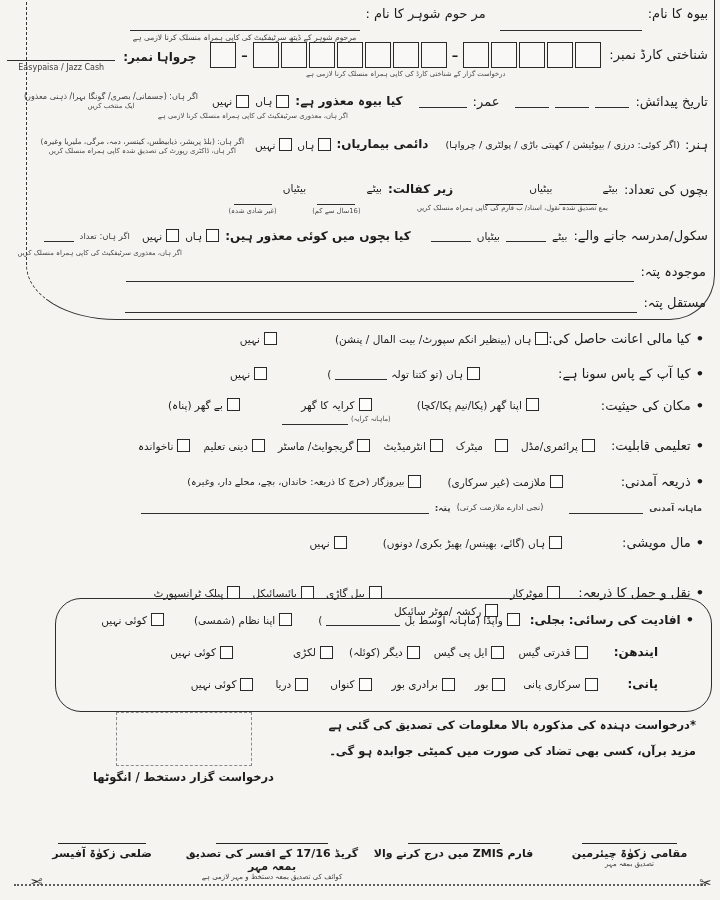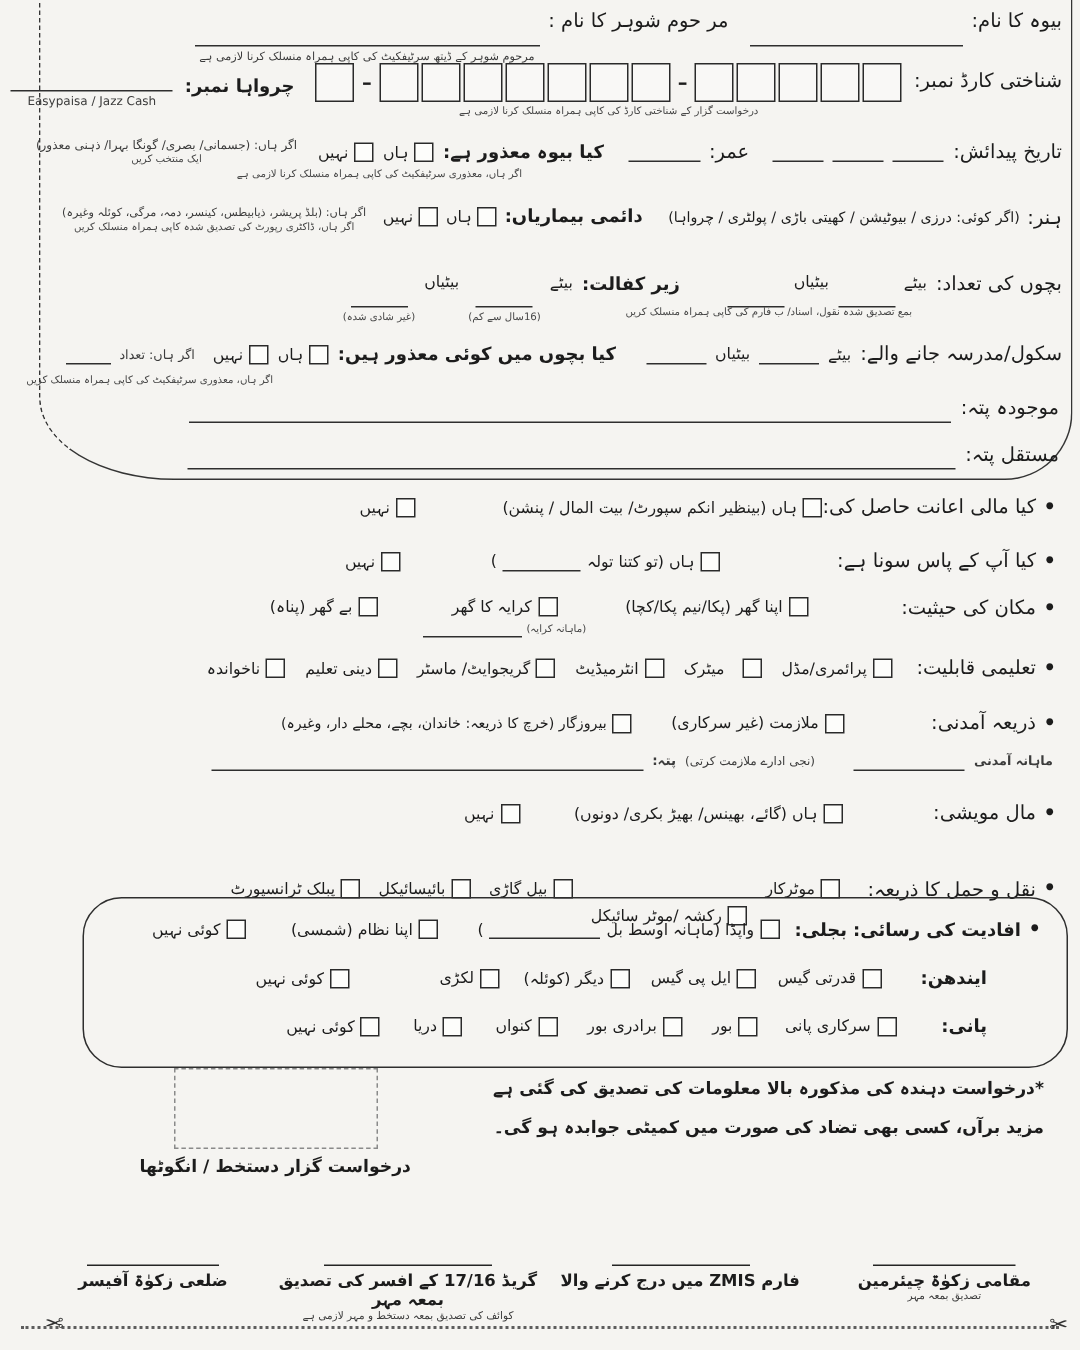--- a/index.html
+++ b/index.html
@@ -114,21 +114,21 @@
     <span class="lb2" style="margin-right:12px;">دائمی بیماریاں:</span>
     <span class="opt" style="margin-top:1px;">
         <span class="cb"></span>
         <span class="op">ہاں</span>
       </span>
     <span class="opt" style="margin-top:1px;">
         <span class="cb"></span>
         <span class="op">نہیں</span>
       </span>
     <span class="col" style="margin-right:6px;">
-      <span class="sm">اگر ہاں: (بلڈ پریشر، ذیابیطس، کینسر، دمہ، مرگی، کوئلہ وغیرہ)</span>
+      <span class="sm">اگر ہاں: (بلڈ پریشر، ذیابیطس، کینسر، دمہ، مرگی، ملیریا وغیرہ)</span>
       <span class="xs">اگر ہاں، ڈاکٹری رپورٹ کی تصدیق شدہ کاپی ہمراہ منسلک کریں</span>
     </span>
   </div>
 
   <div class="r rs" style="top:182px;right:12px;gap:6px;">
     <span class="lb">بچوں کی تعداد:</span>
     <span class="op">بیٹے</span>
     <span class="bl" style="width:38px;margin-top:10px;"></span>
     <span class="op">بیٹیاں</span>
     <span class="bl" style="width:38px;margin-top:10px;"></span>
@@ -210,21 +210,21 @@
     <span class="col" style="margin-right:26px;">
       <span class="opt">
           <span class="cb"></span>
           <span class="op">کرایہ کا گھر</span>
         </span>
       <span style="display:inline-flex;align-items:center;gap:3px;">
           <span class="xs">(ماہانہ کرایہ)</span>
           <span class="bl" style="width:66px;"></span>
         </span>
     </span>
-    <span class="opt" style="margin-right:30px;justify-content:center;">
+    <span class="opt" style="margin-right:42px;justify-content:center;">
         <span class="cb"></span>
         <span class="op">بے گھر (پناہ)</span>
       </span>
   </div>
 
   <div class="r bullet" style="top:438px;right:16px;">
     <span class="lb">تعلیمی قابلیت:</span>
     <span class="opt" style="margin-right:16px;">
         <span class="cb"></span>
         <span class="op">پرائمری/مڈل</span>

